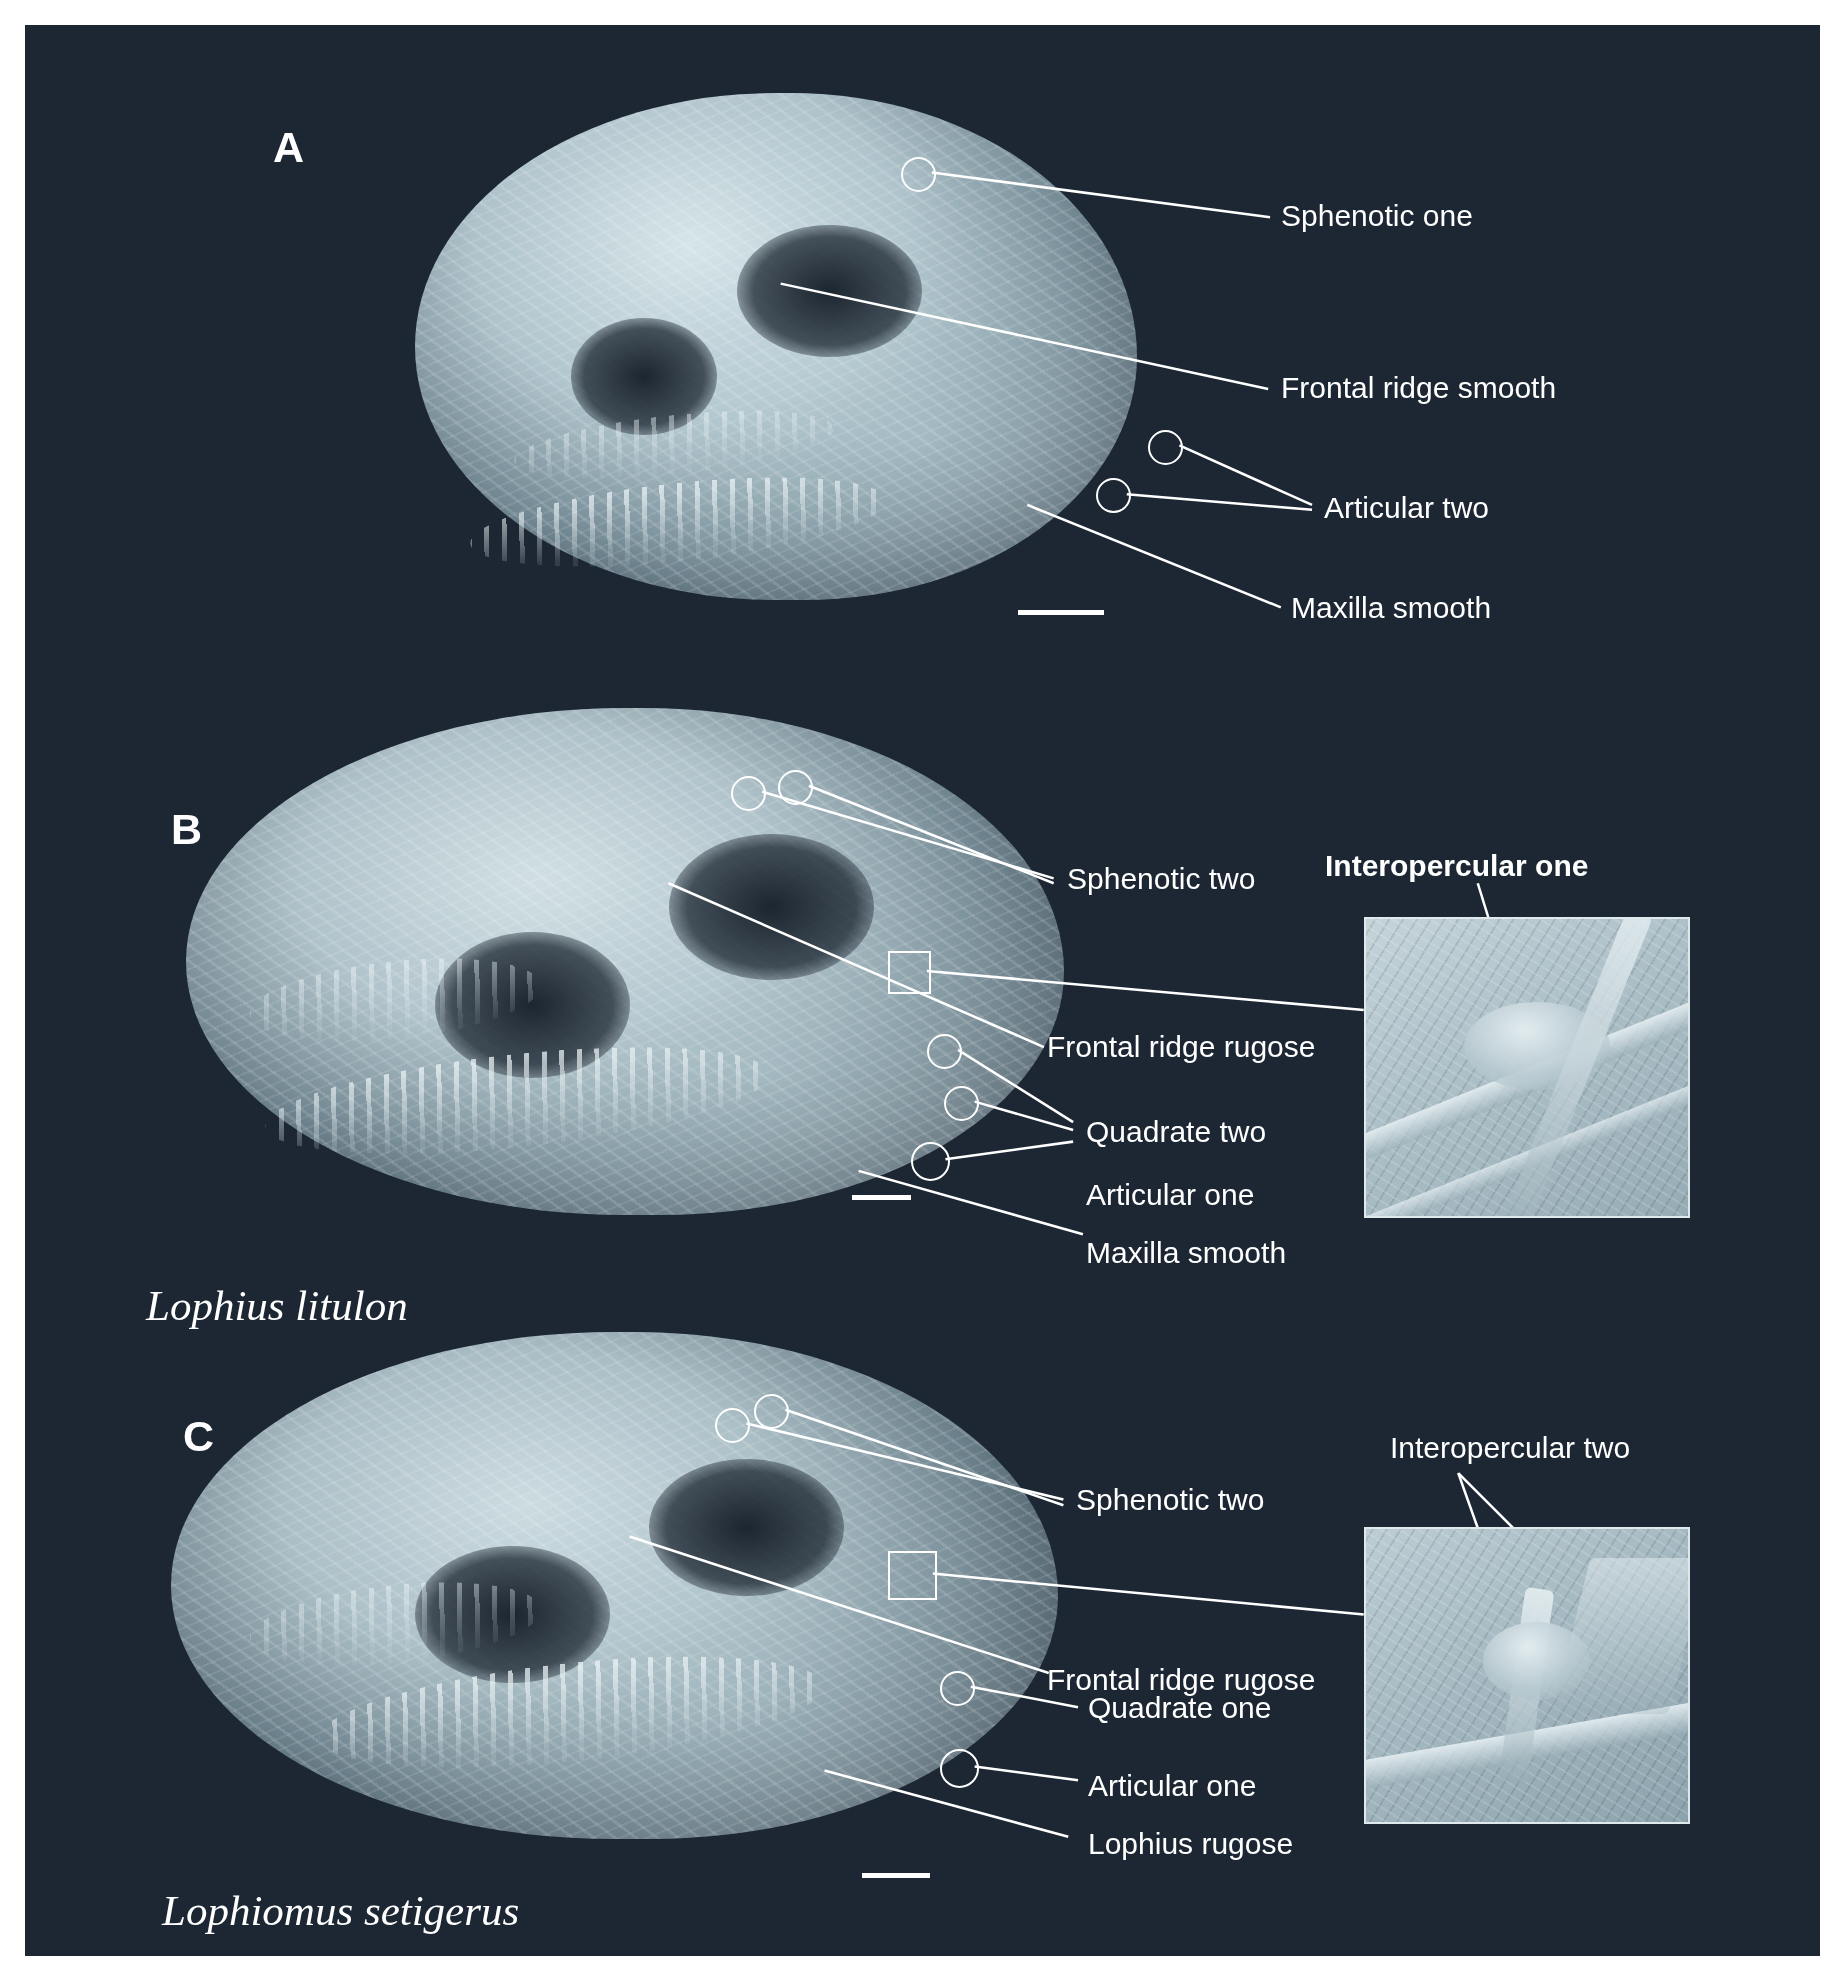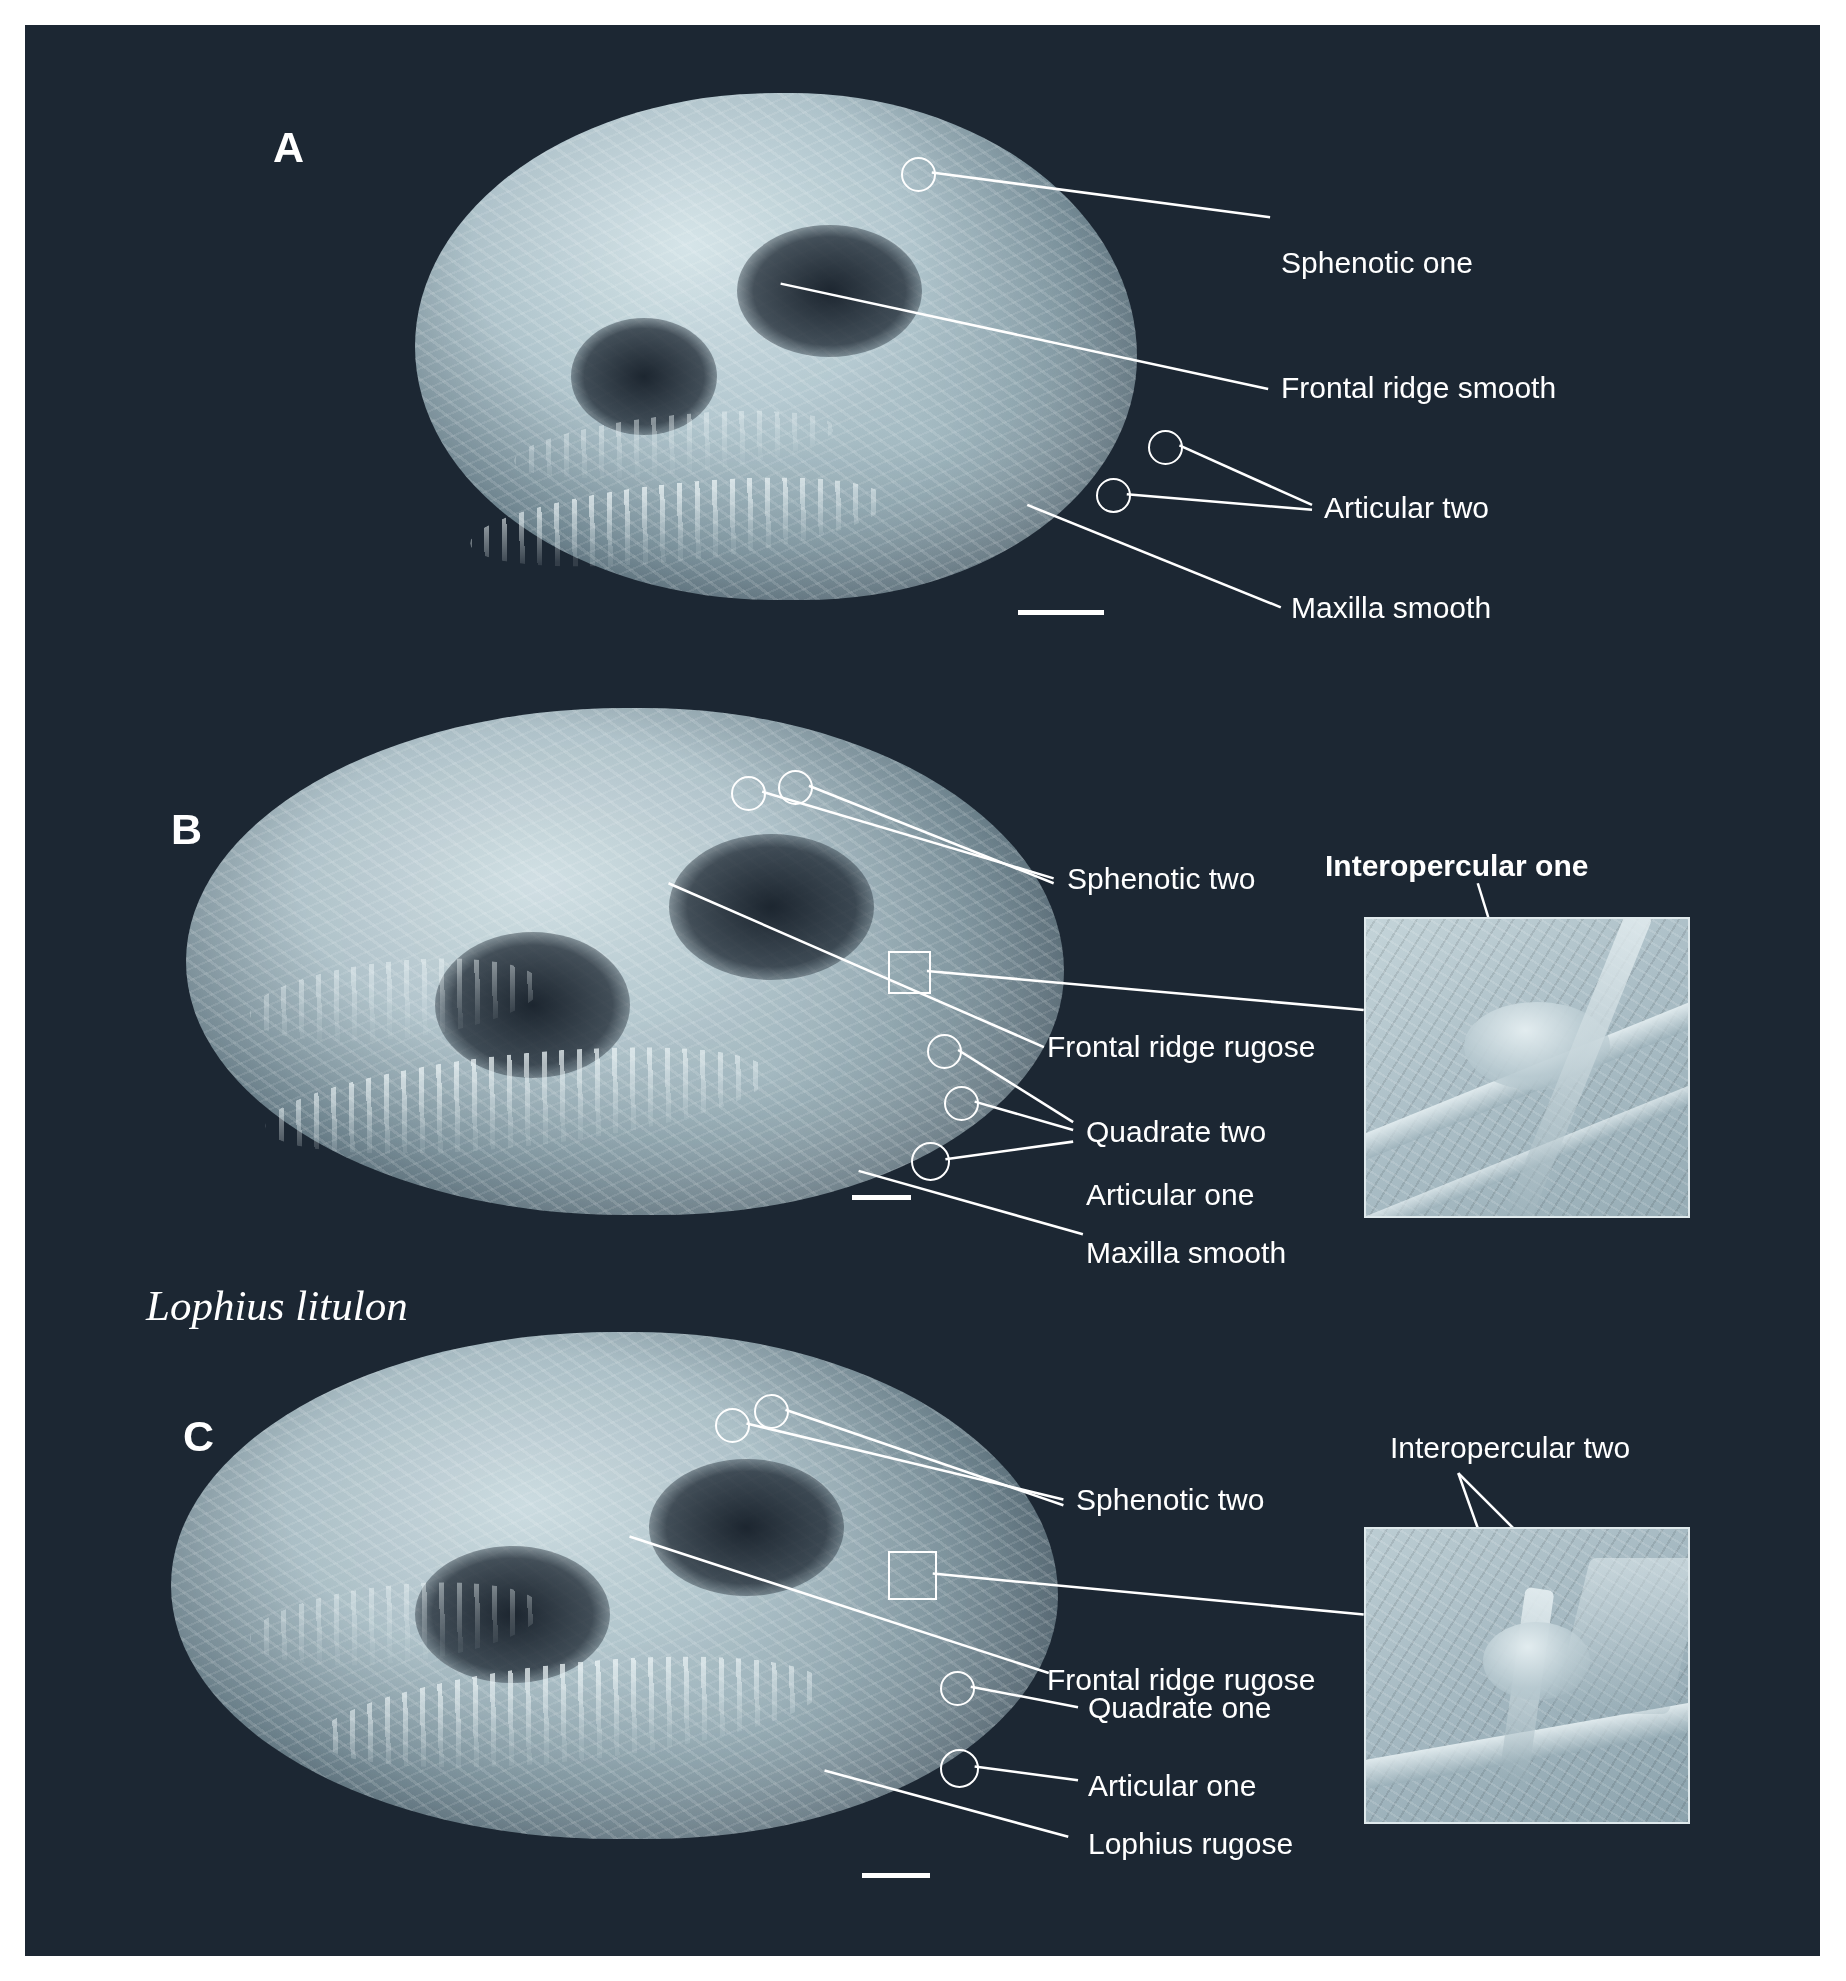--- a/index.html
+++ b/index.html
@@ -196,21 +196,21 @@
   <svg class="leader-svg" viewBox="0 0 1841 1980" width="1795" height="1931">
     <g stroke="#ffffff" stroke-width="2.6" fill="none">
       <path d="M930,151 L1277,197"></path>
       <path d="M775,265 L1275,373"></path>
       <path d="M1184,431 L1320,492"></path>
       <path d="M1130,481 L1320,497"></path>
       <path d="M1028,492 L1288,597"></path>
     </g>
   </svg>
 
-  <div class="callout" style="left:1256px; top:174px;margin-top:47px;">Sphenotic one</div>
+  <div class="callout" style="left:1256px; top:174px;">Sphenotic one</div>
   <div class="callout" style="left:1256px; top:346px;">Frontal ridge smooth</div>
   <div class="callout" style="left:1299px; top:466px;">Articular two</div>
   <div class="callout" style="left:1266px; top:566px;">Maxilla smooth</div>
 
   <div class="panel-letter" style="left:146px; top:780px;">B</div>
 
   <div>
     <div class="skull skull-b"></div>
     <div class="speckle" style="left:161px; top:683px; width:878px; height:507px;"></div>
     <div class="eye-socket" style="left:644px; top:809px; width:205px; height:146px;"></div>
@@ -266,20 +266,21 @@
     <div class="skull skull-c"></div>
     <div class="speckle" style="left:146px; top:1307px; width:887px; height:507px;"></div>
     <div class="eye-socket" style="left:624px; top:1434px; width:195px; height:137px;"></div>
     <div class="eye-socket" style="left:390px; top:1521px; width:195px; height:137px;"></div>
     <div class="teeth" style="left:293px; top:1638px; width:507px; height:98px;"></div>
     <div class="teeth" style="left:224px; top:1560px; width:293px; height:78px; opacity:0.55;"></div>
   </div>
 
   <div class="scalebar" style="left:837px; top:1848px; width:68px;"></div>
 
+  <div class="species" style="left:137px; top:1861px;">Lophiomus setigerus</div>
 
   <div class="marker-circle" style="left:690px; top:1383px; width:31px; height:31px;"></div>
   <div class="marker-circle" style="left:729px; top:1369px; width:31px; height:31px;"></div>
   <div class="marker-circle" style="left:915px; top:1646px; width:31px; height:31px;"></div>
   <div class="marker-circle" style="left:915px; top:1724px; width:35px; height:35px;"></div>
   <div class="marker-square" style="left:863px; top:1526px; width:45px; height:45px;"></div>
 
   <svg class="leader-svg" viewBox="0 0 1841 1980" width="1795" height="1931">
     <g stroke="#ffffff" stroke-width="2.6" fill="none">
       <path d="M740,1434 L1065,1512"></path>

